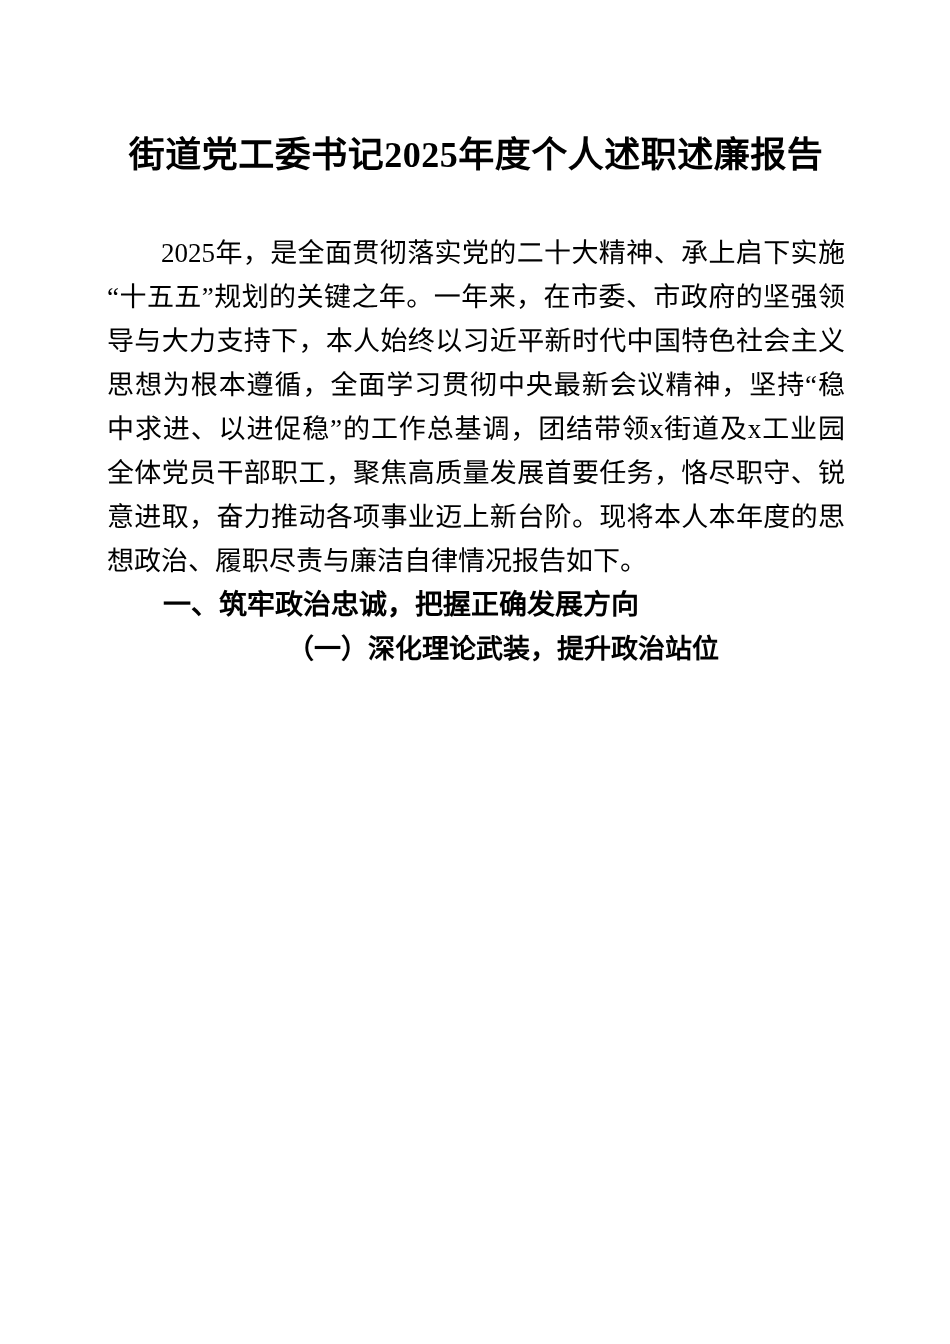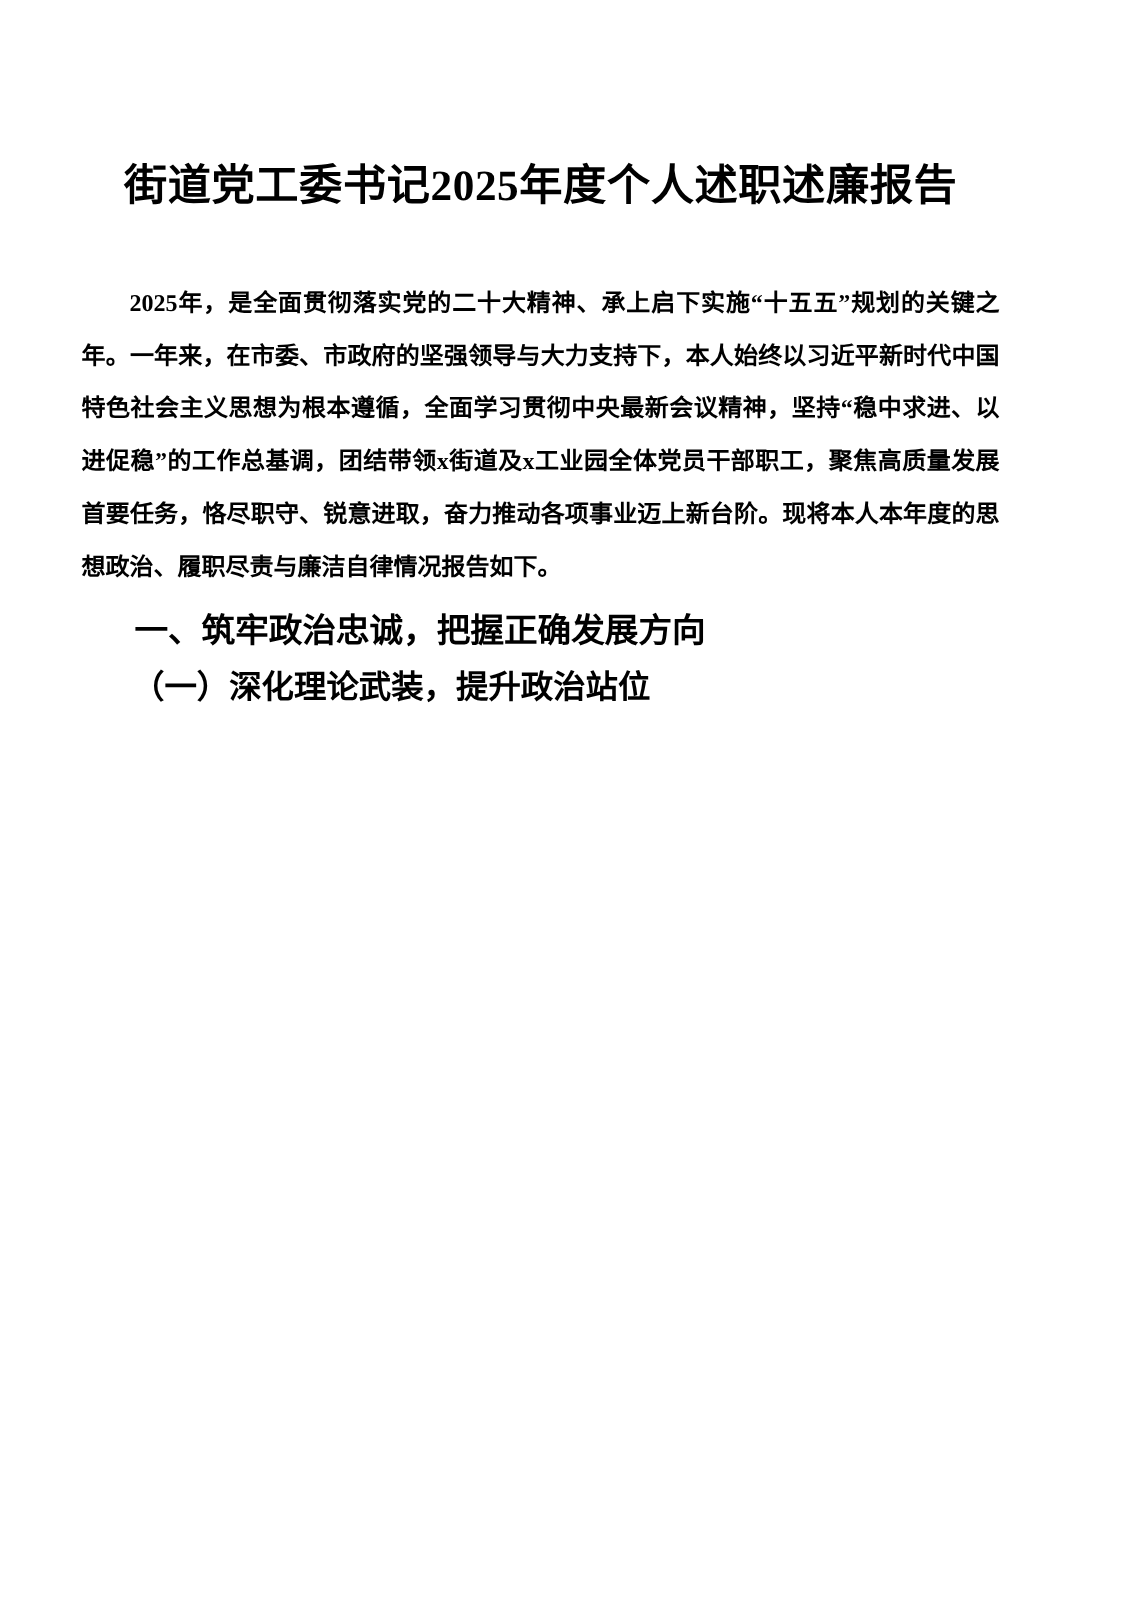--- a/index.html
+++ b/index.html
@@ -11,56 +11,57 @@
     width: 950px;
     height: 1344px;
     overflow: hidden;
     color: #000000;
     font-family: "Liberation Serif", "DejaVu Serif", serif;
   }
   .page {
     box-sizing: border-box;
     width: 950px;
     height: 1116px;
-    padding: 130px 105px 0 56px;
+    padding: 130px 105px 0 107px;
     background: #ffffff;
   }
   .doc-title {
     margin: 0 0 51px 0;
     font-size: 36px;
     line-height: 50px;
     font-weight: 700;
     text-align: center;
     font-family: "Liberation Serif", "DejaVu Serif", serif;
     letter-spacing: 0.5px;
   }
   .doc-par {
-    margin: 12px;
-    font-size: 20px;
+    margin: 0;
+    font-size: 27px;
     line-height: 44px;
     text-indent: 2em;
     text-align: justify;
-    font-weight: 700;
+    font-weight: 400;
     font-family: "Liberation Serif", "DejaVu Serif", serif;
   }
   .doc-h1 {
     margin: 0;
     font-size: 28px;
     line-height: 44px;
     text-indent: 2em;
     font-weight: 700;
-    font-family: Liberation Mono, monospace;
+    font-family: Liberation Sans, sans-serif;
   }
   .doc-h2 {
     margin: 0;
     font-size: 27px;
     line-height: 44px;
     text-indent: 2em;
     font-weight: 700;
     font-family: "Liberation Serif", "DejaVu Serif", serif;
+    text-align: center;
   }
 </style>
 </head>
 <body>
 
 <div class="page">
 
   <h1 class="doc-title">街道党工委书记2025年度个人述职述廉报告</h1>
 
   <p class="doc-par">2025年，是全面贯彻落实党的二十大精神、承上启下实施“十五五”规划的关键之年。一年来，在市委、市政府的坚强领导与大力支持下，本人始终以习近平新时代中国特色社会主义思想为根本遵循，全面学习贯彻中央最新会议精神，坚持“稳中求进、以进促稳”的工作总基调，团结带领x街道及x工业园全体党员干部职工，聚焦高质量发展首要任务，恪尽职守、锐意进取，奋力推动各项事业迈上新台阶。现将本人本年度的思想政治、履职尽责与廉洁自律情况报告如下。</p>

